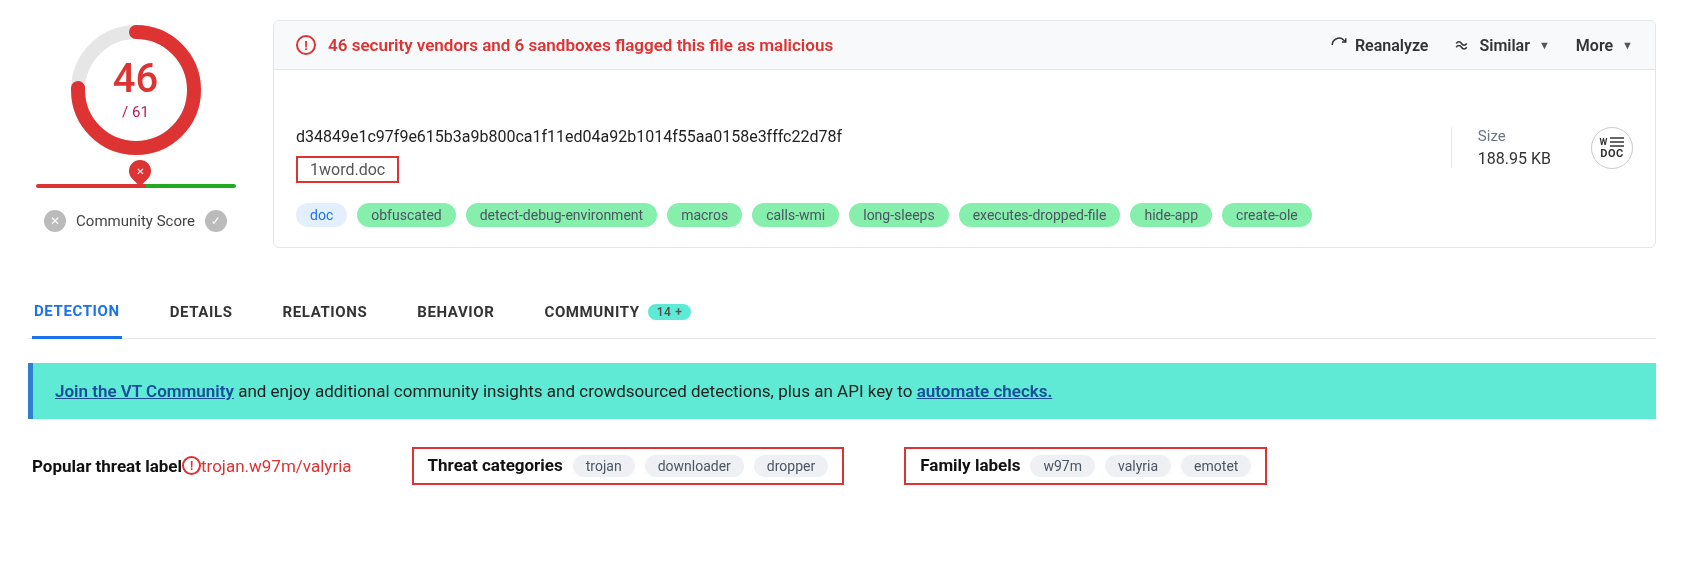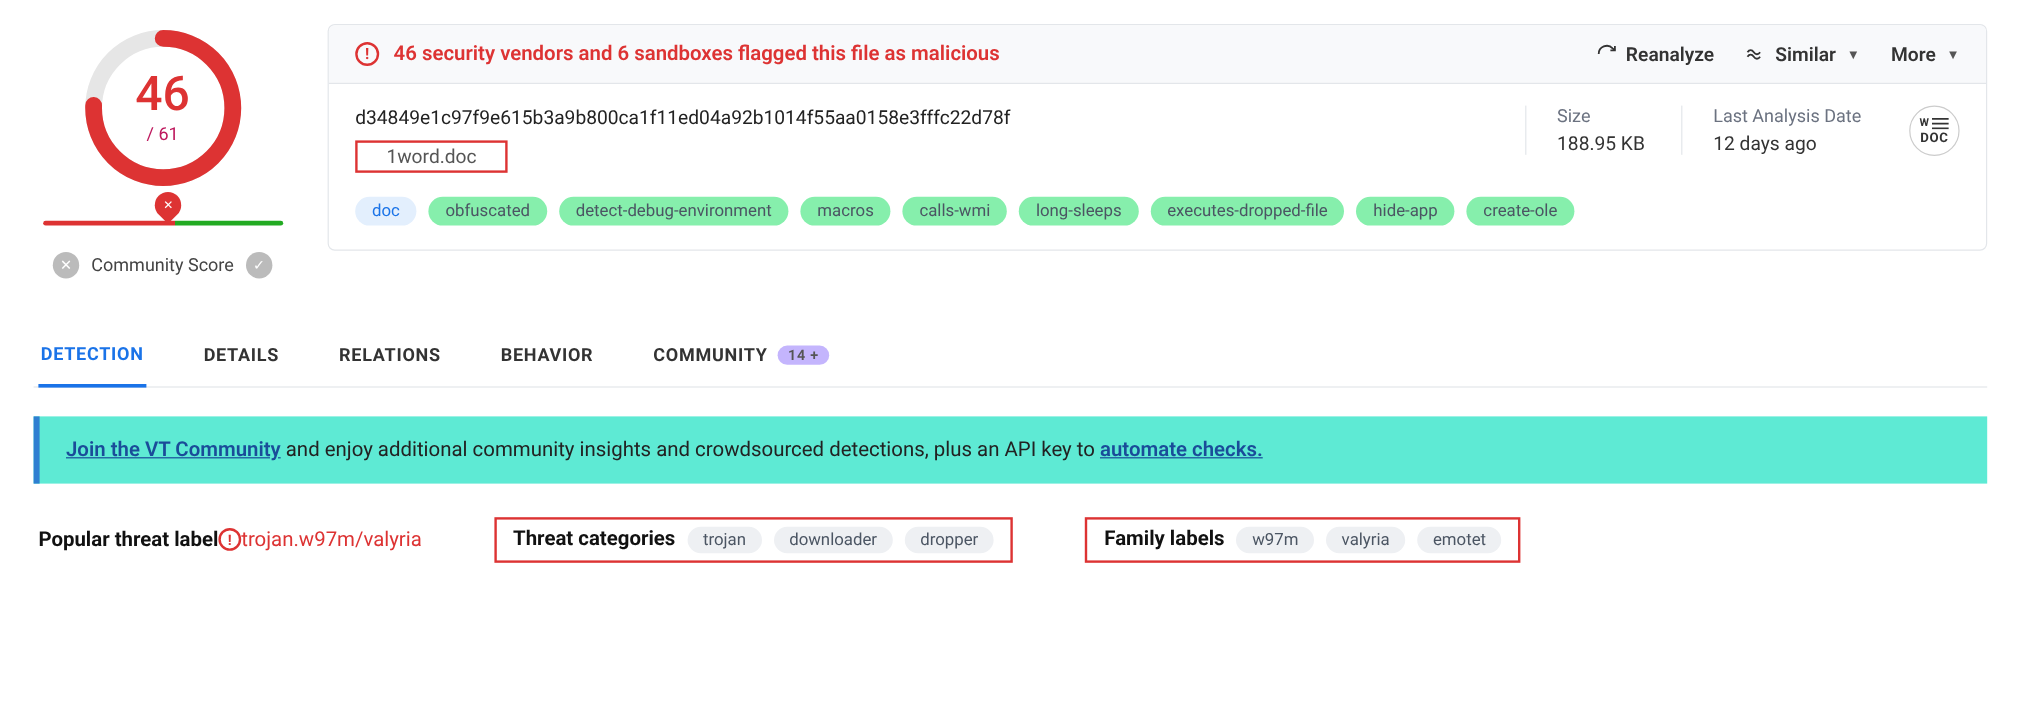--- a/index.html
+++ b/index.html
@@ -63,26 +63,26 @@
   .alert-text { color: #d33; font-weight: 600; font-size: 17px; }
   .alert-actions { display: flex; align-items: center; gap: 26px; }
   .action-link {
     display: inline-flex; align-items: center; gap: 7px;
     color: #333; font-weight: 600; font-size: 16px; cursor: pointer;
   }
   .action-link svg { width: 18px; height: 18px; }
   .chev-down { font-size: 11px; color: #555; margin-left: 2px; }
 
   .info-body { padding: 18px 22px 20px; }
-  .info-top { display: flex; align-items: flex-start; gap: 30px; }
+  .info-top { display: flex; align-items: flex-start; gap: 30px; margin-top: 39px; }
   .hash-col { flex: 1; }
   .hash { font-size: 16px; color: #222; word-break: break-all; margin-bottom: 10px; }
   .fname {
     display: inline-block; font-size: 16px; color: #555;
-    border: 2px solid #d33; padding: 2px 24px;
+    border: 2px solid #d33; padding: 2px 12px;
   }
   .meta-block {
     display: flex; align-items: center; gap: 28px;
     padding-left: 26px; border-left: 1px solid #e3e6ea;
   }
   .meta-item { display: flex; flex-direction: column; gap: 4px; }
   .meta-label { color: #6b7280; font-size: 15px; }
   .meta-value { color: #333; font-size: 16px; }
   .doc-icon {
     width: 42px; height: 42px; border: 1px solid #ccc; border-radius: 50%;
@@ -106,21 +106,21 @@
     margin-top: 44px; border-bottom: 1px solid #e3e6ea;
     padding: 0 4px;
   }
   .tab {
     font-weight: 700; font-size: 15px; letter-spacing: 0.6px;
     color: #333; padding: 10px 2px 16px; cursor: pointer;
     display: inline-flex; align-items: center; gap: 8px; text-align: center;
   }
   .tab.active { color: #1a73e8; border-bottom: 3px solid #1a73e8; margin-bottom: -1px; }
   .tab-badge {
-    background: #c4b5fd; color: #555; border-radius: 12px;
+    background: #5eead4; color: #555; border-radius: 12px;
     font-size: 12px; padding: 1px 9px; font-weight: 600;
   }
 
   .promo {
     margin-top: 24px;
     border-left: 5px solid #2f7fd1;
     background: #5eead4;
     padding: 18px 22px;
     font-size: 17px; color: #222;
   }
@@ -208,26 +208,20 @@
         <div class="hash-col">
           <div class="hash">d34849e1c97f9e615b3a9b800ca1f11ed04a92b1014f55aa0158e3fffc22d78f</div>
           <span class="fname">1word.doc</span>
         </div>
         <div class="meta-block">
           <div class="meta-item">
             <span class="meta-label">Size</span>
             <span class="meta-value">188.95 KB</span>
           </div>
         </div>
-        <div class="meta-block">
-          <div class="meta-item">
-            <span class="meta-label">Last Analysis Date</span>
-            <span class="meta-value">12 days ago</span>
-          </div>
-        </div>
         <div class="doc-icon">
           <div style="display:flex;align-items:center;gap:2px">
             <span class="w">W</span>
             <svg class="lines" width="14" height="10" viewBox="0 0 14 10">
               <line x1="0" y1="1" x2="14" y2="1" stroke="#333" stroke-width="1.5"></line>
               <line x1="0" y1="5" x2="14" y2="5" stroke="#333" stroke-width="1.5"></line>
               <line x1="0" y1="9" x2="14" y2="9" stroke="#333" stroke-width="1.5"></line>
             </svg>
           </div>
           <span class="d">DOC</span>

